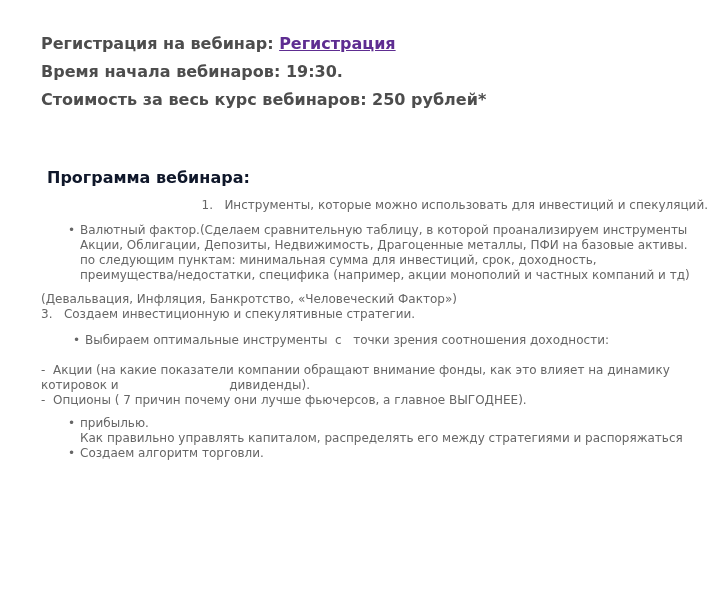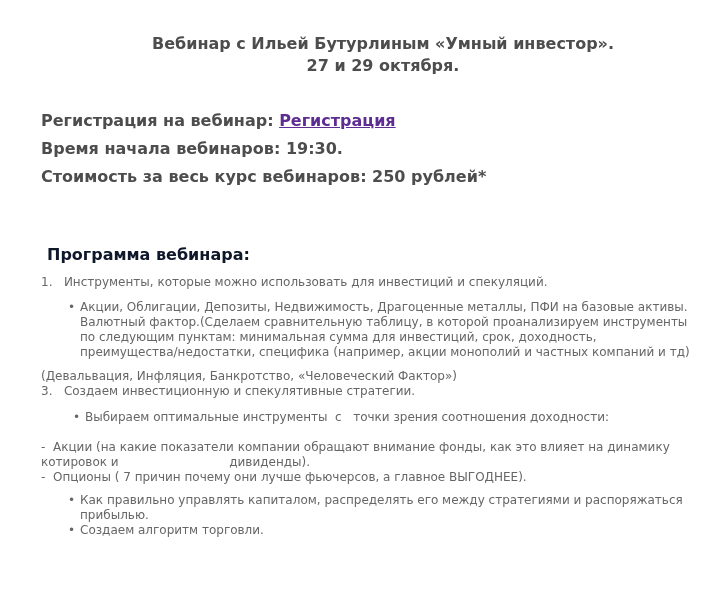--- a/index.html
+++ b/index.html
@@ -19,59 +19,55 @@
     color:#4d4d4d;white-space:pre;
   }
   .info-line:last-child{margin-bottom:0;}
   a.reg-link{color:#5e2d91;text-decoration:underline;font-weight:bold;cursor:pointer;}
   .program{padding:58px 0 0 41px;color:#666666;}
   .program-heading{
     margin:6px;font-weight:bold;font-size:16px;line-height:14px;
     color:#0f172a;white-space:pre;
   }
   .line{display:block;white-space:pre;line-height:15px;}
-  .num-item{margin-top:13px;}
+  .num-item{margin-top:13px;text-align:right;}
   .block23{margin-top:9px;}
   .dash-block{margin-top:15px;}
   .brow{display:flex;margin-top:10px;}
   .brow .bullet{flex:0 0 12px;margin-left:27px;line-height:15px;color:#666666;}
   .brow.deep{margin-top:11px;}
   .brow.deep .bullet{margin-left:32px;}
   .btext{flex:1 1 auto;min-width:0;}
   .bgroup{margin-top:8px;}
   .bgroup .brow{margin-top:0;}
 </style>
 </head>
 <body>
 
 <div>
 
-  <h1 class="title">
-    <span class="tline">Вебинар с Ильей Бутурлиным «Умный инвестор».</span>
-    <span class="tline">27 и 29 октября.</span>
-  </h1>
 
   <div class="info">
     <p class="info-line"><span>Регистрация на вебинар: </span><a class="reg-link" href="#">Регистрация</a></p>
     <p class="info-line">Время начала вебинаров: 19:30.</p>
     <p class="info-line">Стоимость за весь курс вебинаров: 250 рублей*</p>
   </div>
 
   <div class="program">
     <p class="program-heading">Программа вебинара:</p>
 
     <div class="num-item">
       <span class="line">1.   Инструменты, которые можно использовать для инвестиций и спекуляций.</span>
     </div>
 
     <div class="brow">
       <span class="bullet">•</span>
       <div class="btext">
+        <span class="line">Валютный фактор.(Сделаем сравнительную таблицу, в которой проанализируем инструменты</span>
         <span class="line">Акции, Облигации, Депозиты, Недвижимость, Драгоценные металлы, ПФИ на базовые активы.</span>
-        <span class="line">Валютный фактор.(Сделаем сравнительную таблицу, в которой проанализируем инструменты</span>
         <span class="line">по следующим пунктам: минимальная сумма для инвестиций, срок, доходность,</span>
         <span class="line">преимущества/недостатки, специфика (например, акции монополий и частных компаний и тд)</span>
       </div>
     </div>
 
     <div class="block23">
       <span class="line">(Девальвация, Инфляция, Банкротство, «Человеческий Фактор»)</span>
       <span class="line">3.   Создаем инвестиционную и спекулятивные стратегии.</span>
     </div>
 
@@ -85,22 +81,22 @@
     <div class="dash-block">
       <span class="line">-  Акции (на какие показатели компании обращают внимание фонды, как это влияет на динамику</span>
       <span class="line">котировок и                             дивиденды).</span>
       <span class="line">-  Опционы ( 7 причин почему они лучше фьючерсов, а главное ВЫГОДНЕЕ).</span>
     </div>
 
     <div class="bgroup">
       <div class="brow">
         <span class="bullet">•</span>
         <div class="btext">
+          <span class="line">прибылью.</span>
           <span class="line">Как правильно управлять капиталом, распределять его между стратегиями и распоряжаться</span>
-          <span class="line">прибылью.</span>
         </div>
       </div>
       <div class="brow">
         <span class="bullet">•</span>
         <div class="btext">
           <span class="line">Создаем алгоритм торговли.</span>
         </div>
       </div>
     </div>
 

